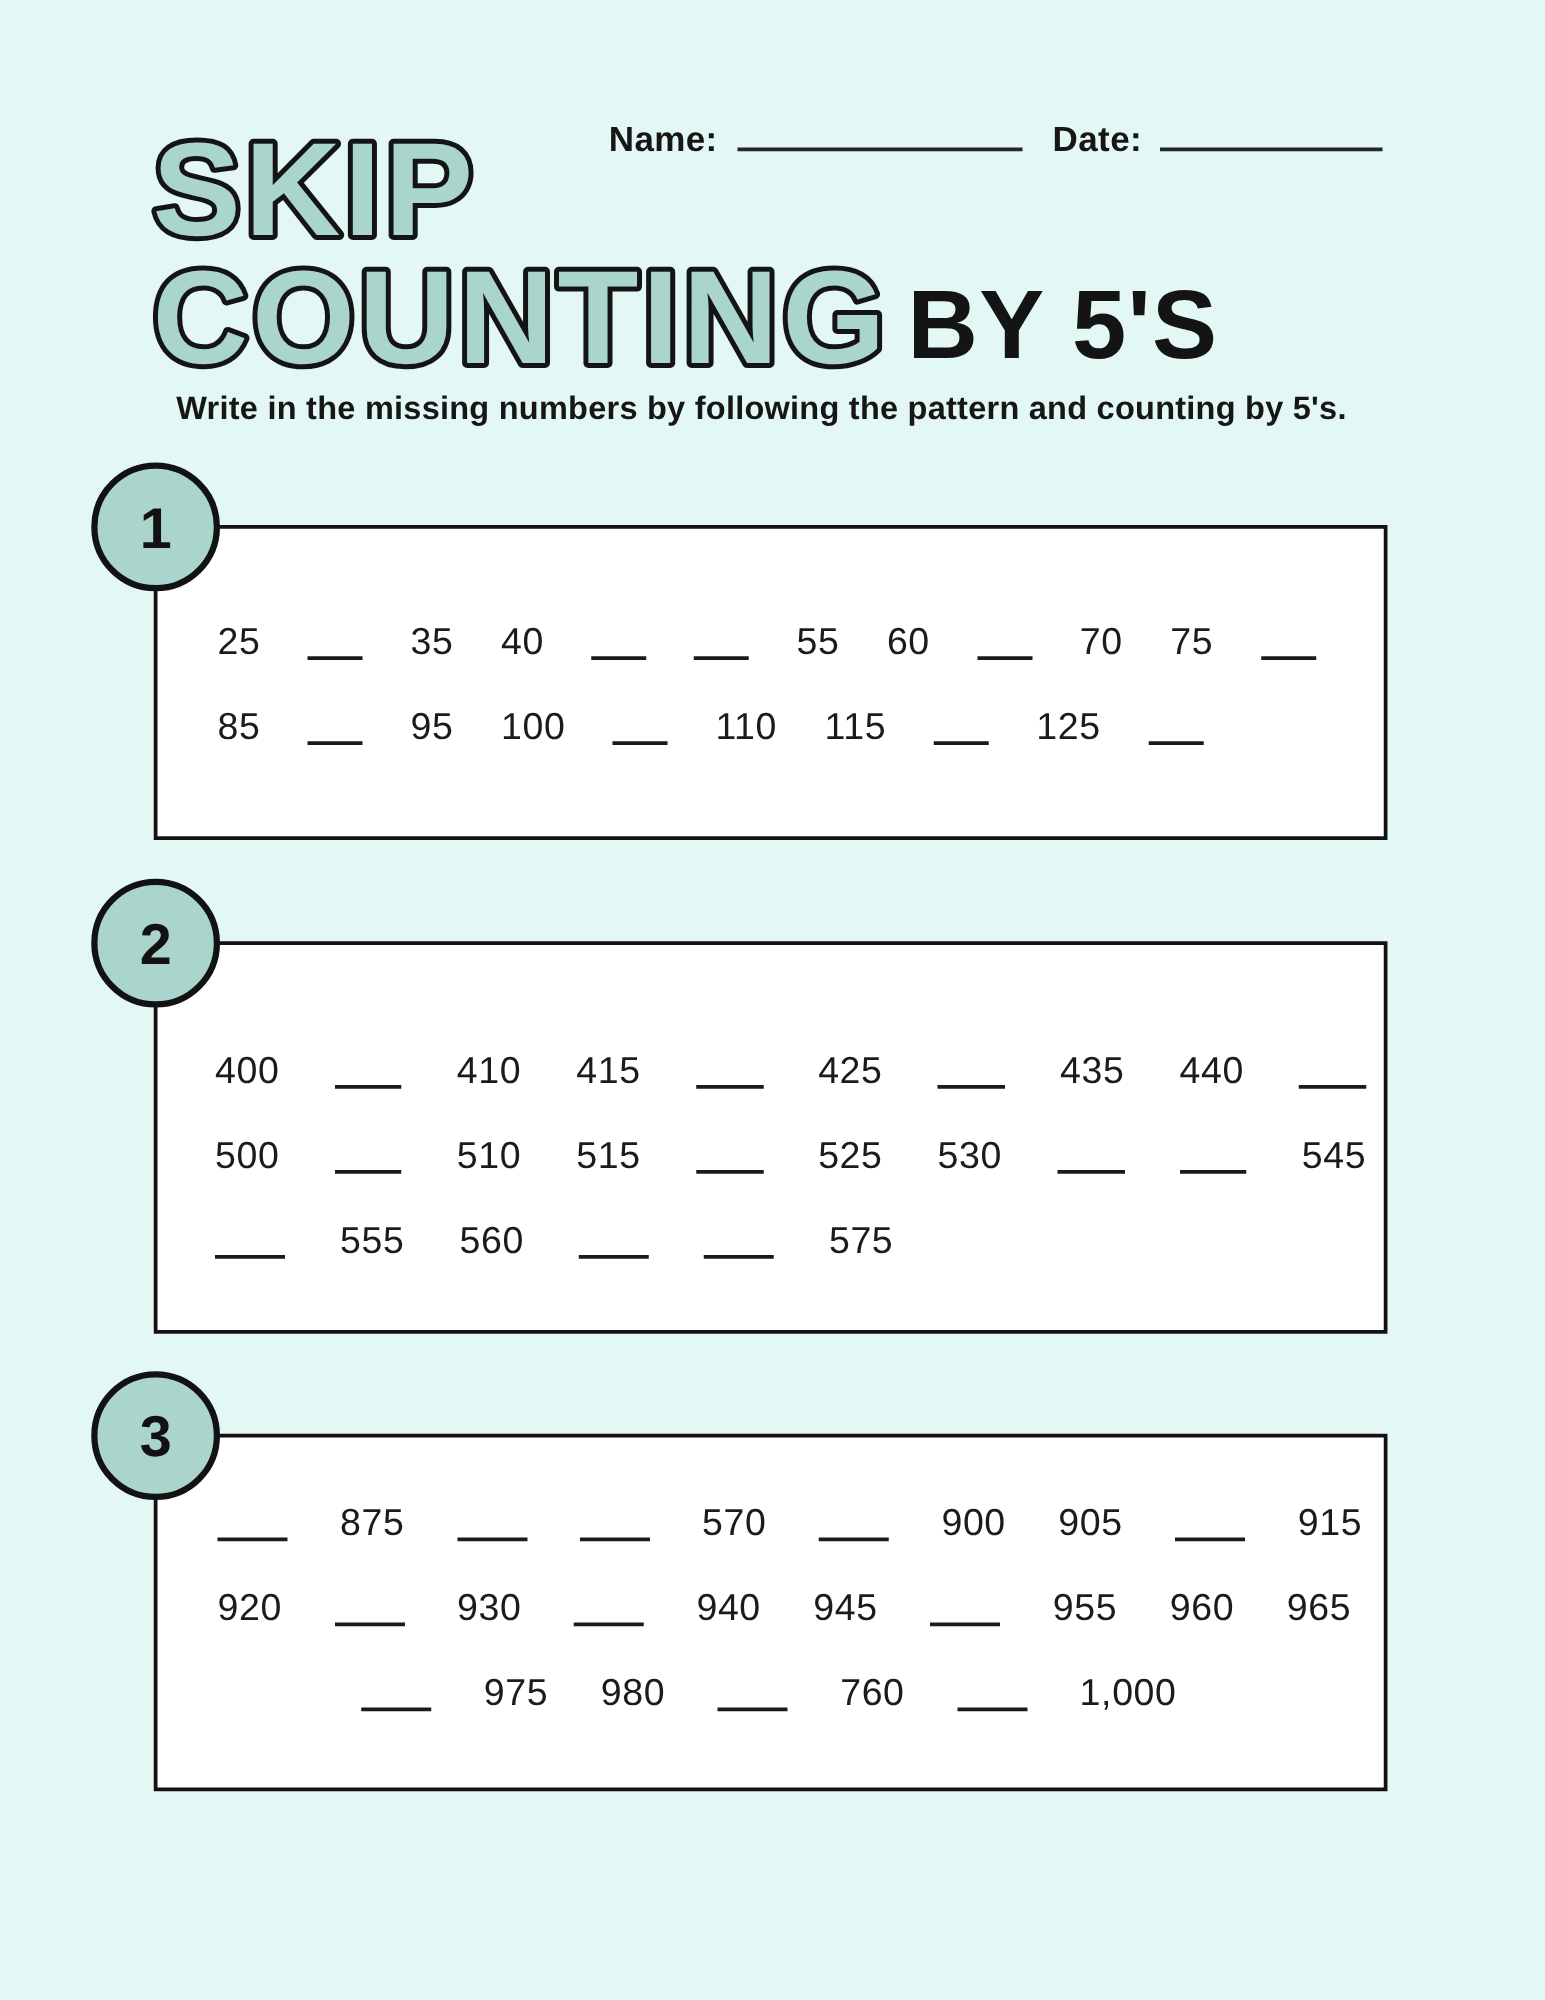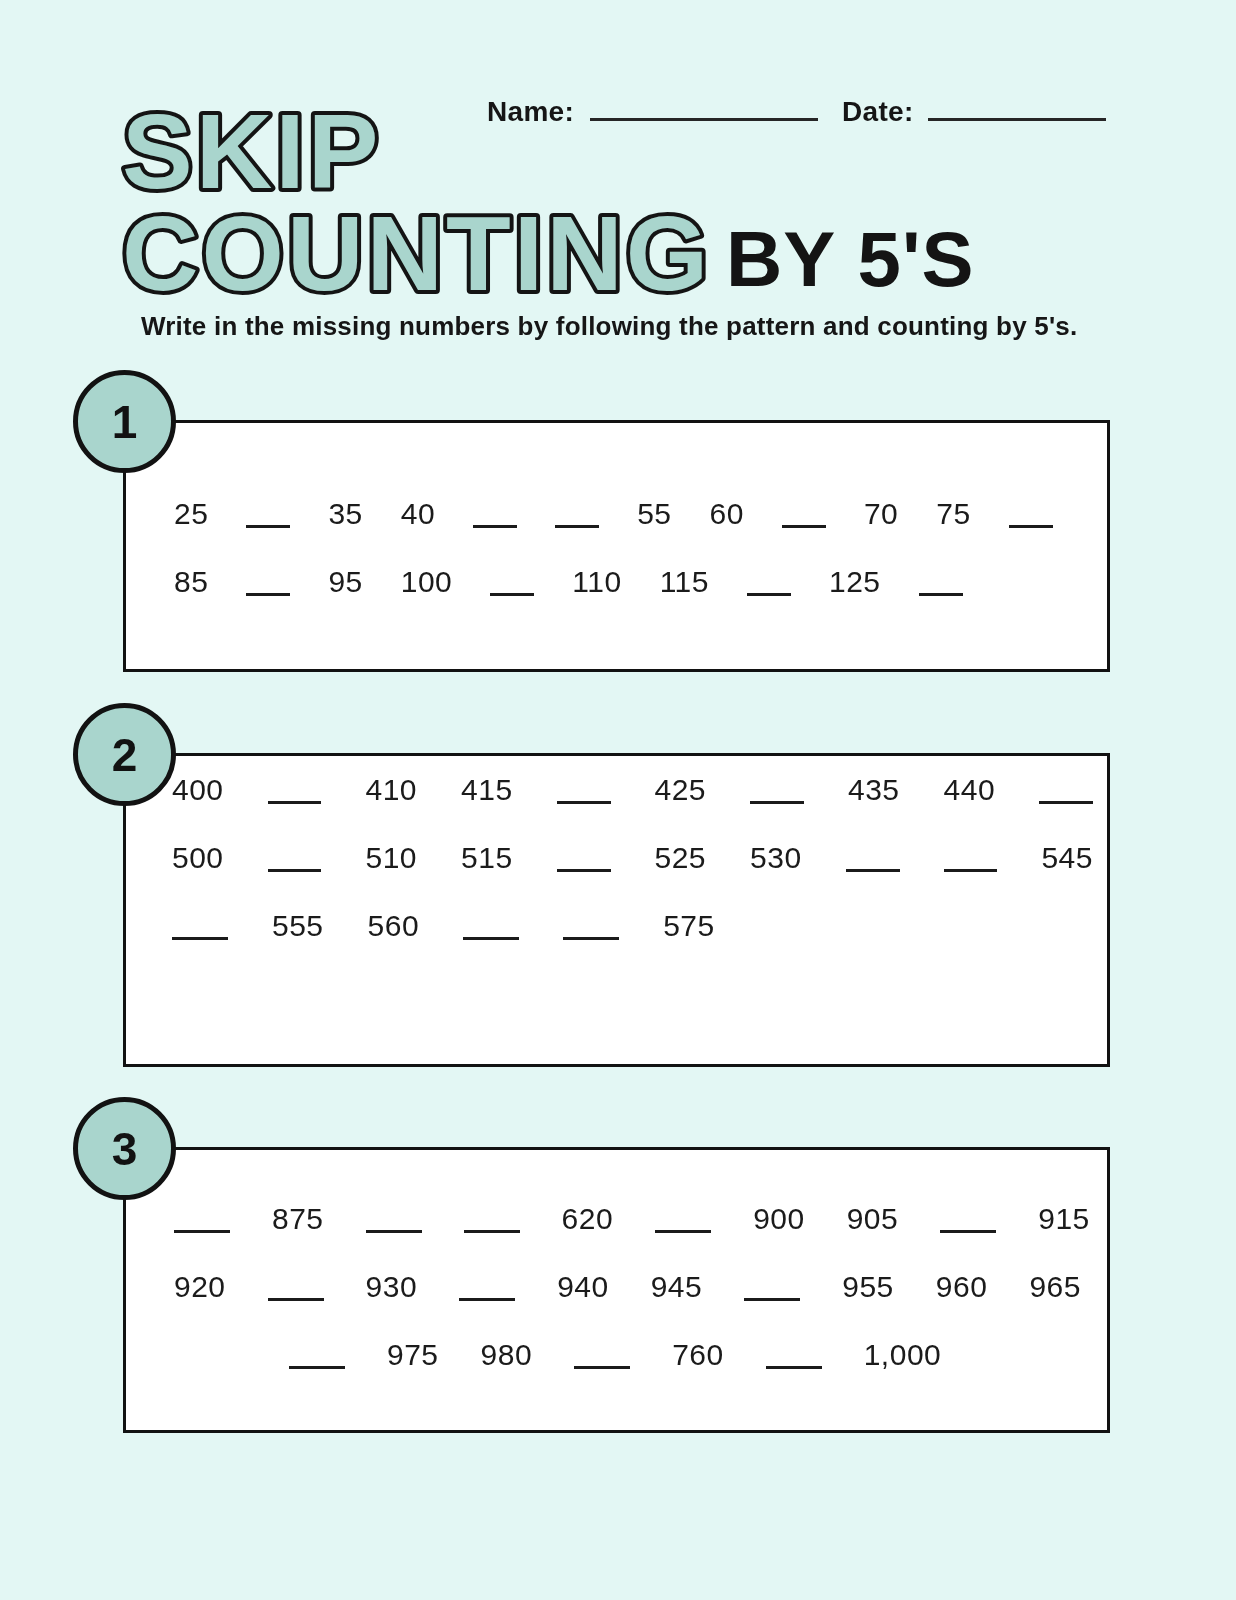--- a/index.html
+++ b/index.html
@@ -60,21 +60,21 @@
     position:absolute;left:-53px;top:-53px;
     width:103px;height:103px;border-radius:50%;
     background:#a9d5cd;border:5px solid #121212;
     box-sizing:border-box;
     display:flex;align-items:center;justify-content:center;
     font-size:46px;font-weight:700;color:#121212;
   }
 
   .rows{box-sizing:border-box;height:100%;}
   .sec1 .rows{padding:76px 14px 0 48px;}
-  .sec2 .rows{padding:19px 14px 0 46px;}
+  .sec2 .rows{padding:46px 14px 0 46px;margin-top:40px;}
   .sec3 .rows{padding:54px 14px 0 48px;}
 
   .num-row{display:flex;align-items:flex-end;margin-bottom:38px;}
   .sec1 .num-row{gap:38px;}
   .sec2 .num-row{gap:44px;}
   .sec3 .num-row{gap:42px;}
   .num-row.indent{padding-left:115px;}
 
   .num{font-size:30px;line-height:1;letter-spacing:.5px;color:#1b1b1b;}
   .blank{
@@ -182,21 +182,21 @@
   <div class="section sec3">
     <div class="badge">
       <span>3</span>
     </div>
     <div class="rows">
         <div class="num-row">
           <span class="blank"></span>
           <span class="num">875</span>
           <span class="blank"></span>
           <span class="blank"></span>
-          <span class="num">620</span>
+          <span class="num">570</span>
           <span class="blank"></span>
           <span class="num">900</span>
           <span class="num">905</span>
           <span class="blank"></span>
           <span class="num">915</span>
         </div>
         <div class="num-row">
           <span class="num">920</span>
           <span class="blank"></span>
           <span class="num">930</span>

